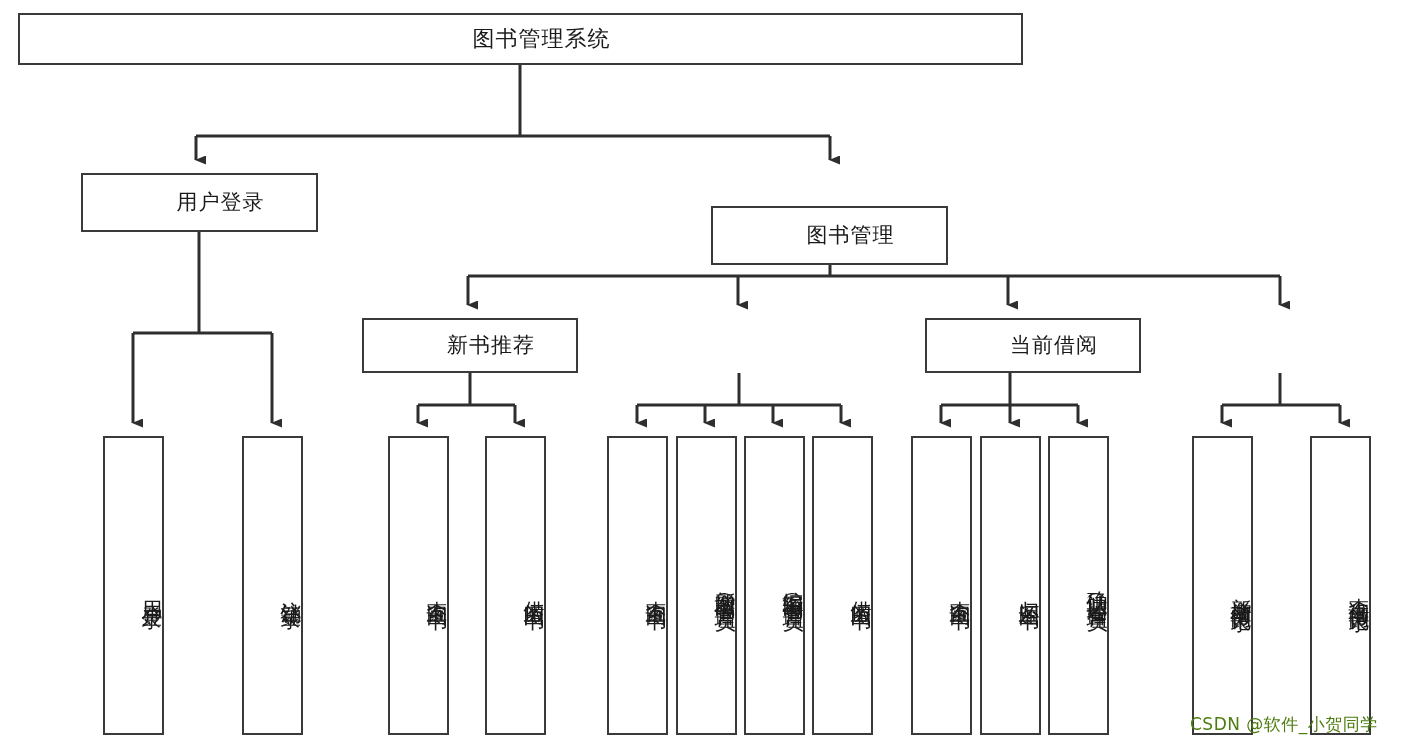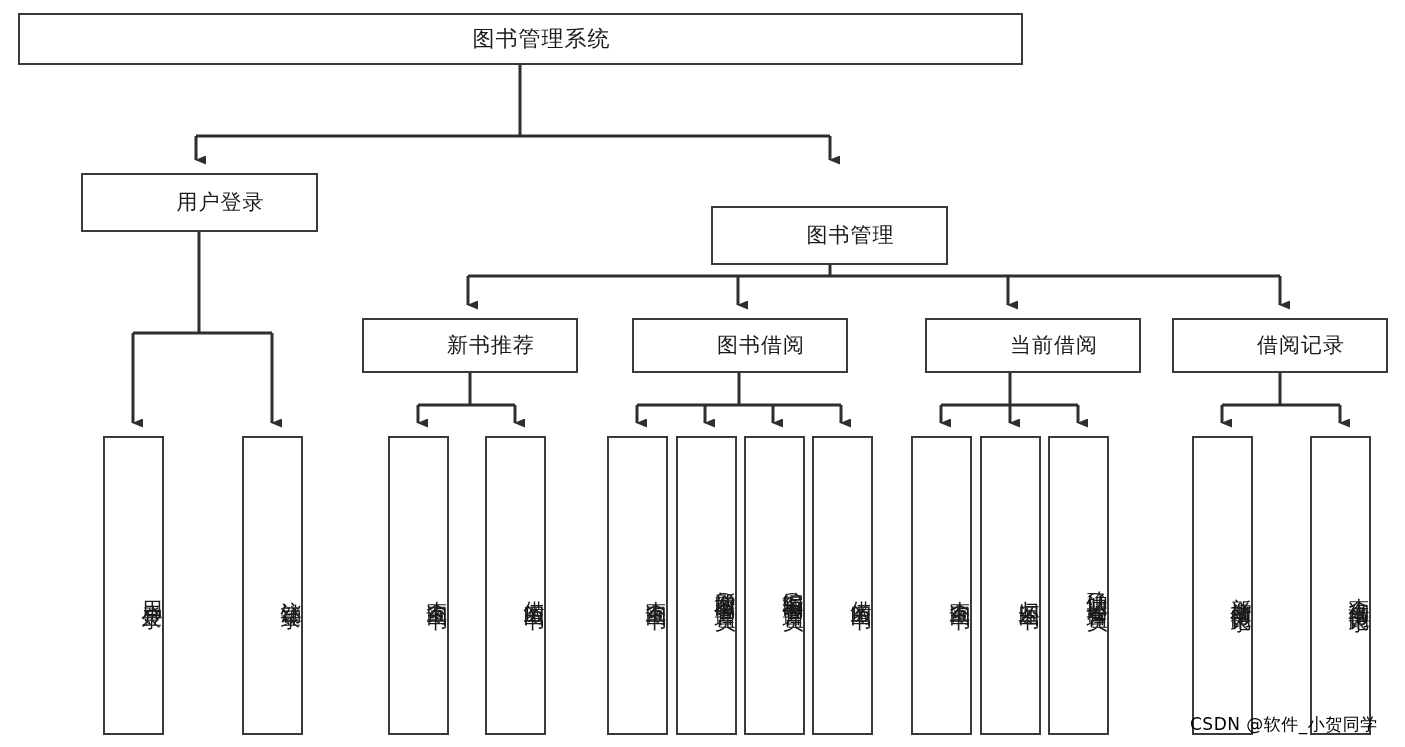--- a/index.html
+++ b/index.html
@@ -55,21 +55,21 @@
     padding-top: 8px;
     line-height: 1.0;
     white-space: nowrap;
   }
   .node-v.leaf-tall {
     padding-top: 4px;
   }
   .watermark {
     position: absolute;
     font-size: 17px;
-    color: #000000;
+    color: #4d7c0f;
     letter-spacing: 0.5px;
     white-space: nowrap;
     user-select: none;
   }
 </style>
 </head>
 <body>
 
 <div id="diagram-root">
 
@@ -130,28 +130,22 @@
   <div class="node node-h" style="left:81px; top:173px; width:237px; height:59px;">
     <span>用户登录</span>
   </div>
   <div class="node node-h" style="left:711px; top:173px; width:237px; height:59px;margin-top:33px;">
     <span>图书管理</span>
   </div>
 
   <div class="node node-h" style="left:362px; top:318px; width:216px; height:55px;font-family:Liberation Serif, serif;">
     <span>新书推荐</span>
   </div>
-  <div class="node node-h" style="left:632px; top:318px; width:216px; height:55px;">
-    <span>图书借阅</span>
-  </div>
   <div class="node node-h" style="left:902px; top:318px; width:216px; height:55px;margin-left:23px;">
     <span>当前借阅</span>
-  </div>
-  <div class="node node-h" style="left:1172px; top:318px; width:216px; height:55px;">
-    <span>借阅记录</span>
   </div>
 
   <div class="node node-v" style="left:103px; top:436px; width:61px; height:299px;">
     <span>用户登录</span>
   </div>
   <div class="node node-v" style="left:242px; top:436px; width:61px; height:299px;">
     <span>注销登录</span>
   </div>
 
   <div class="node node-v" style="left:388px; top:436px; width:61px; height:299px;">

